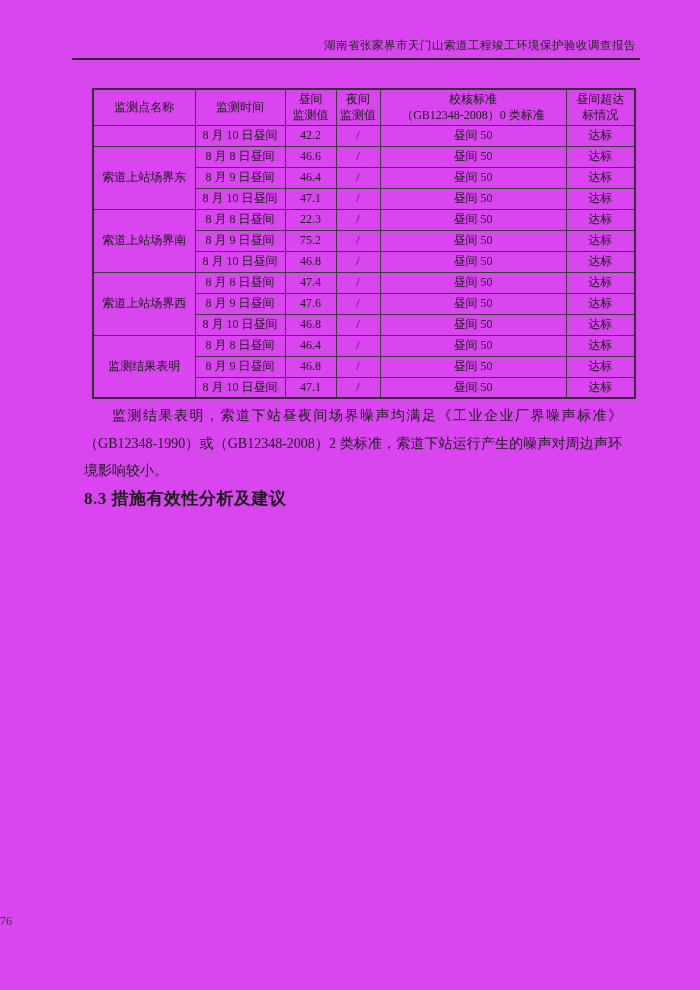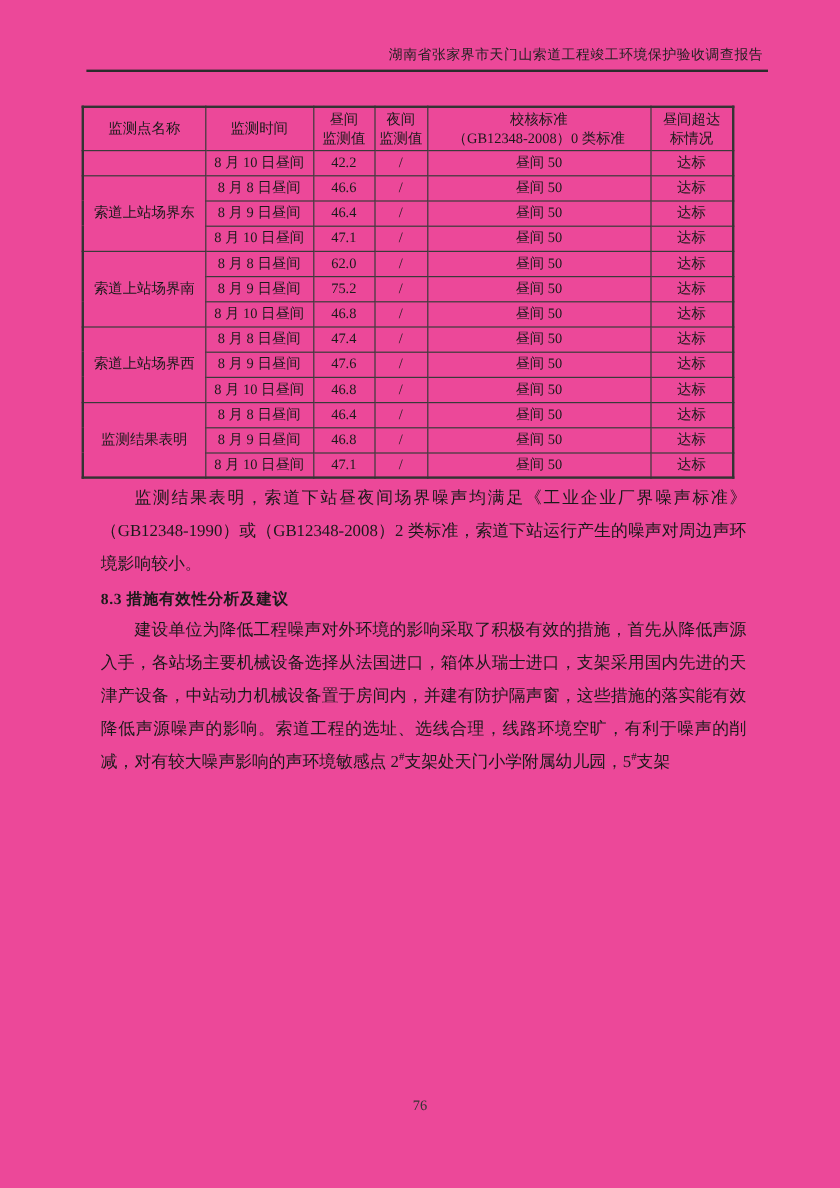--- a/index.html
+++ b/index.html
@@ -12,21 +12,21 @@
     height: 990px;
     font-family: "Liberation Serif", "DejaVu Serif", serif;
     color: #1a1a1a;
     position: relative;
     overflow: hidden;
   }
   .page {
     position: relative;
     width: 700px;
     height: 990px;
-    background: #ec4899;
+    background: #d946ef;
   }
   
   .doc-header {
     position: absolute;
     left: 72px;
     right: 60px;
     top: 38px;
     border-bottom: 2px solid #2b2b2b;
     padding-bottom: 5px;
     text-align: right;
@@ -34,21 +34,21 @@
   .doc-header-title {
     font-size: 11.5px;
     letter-spacing: 0.5px;
     color: #222;
     padding-right: 4px;
   }
   
   table.noise-table {
     position: absolute;
     top: 88px;
-    left: 68px;
+    left: 92px;
     width: 542px;
     border-collapse: collapse;
     table-layout: fixed;
     border: 2px solid #333;
   }
   .noise-table th, .noise-table td {
     border: 1px solid #3a3a3a;
     padding: 0 2px;
     text-align: center;
     vertical-align: middle;
@@ -70,36 +70,35 @@
     font-size: 14px;
     line-height: 27.5px;
     text-align: justify;
   }
   .content p {
     margin: 0;
     text-indent: 2em;
   }
   .content h3 {
     margin: 0;
-    font-size: 13px;
+    font-size: 17px;
     font-weight: bold;
     text-indent: 0;
     letter-spacing: 0.5px;
   }
   .content sup {
     font-size: 9px;
     vertical-align: super;
     line-height: 0;
   }
   .page-number {
     position: absolute;
     top: 914px;
     left: 0;
     width: 700px;
-    text-align: center;
     font-size: 12px;
     color: #333;
   }
 </style>
 </head>
 <body>
 
 <div class="page">
 
   <div class="doc-header">
@@ -156,21 +155,21 @@
         <tr>
           <td>8 月 10 日昼间</td>
           <td>47.1</td>
           <td>/</td>
           <td>昼间 50</td>
           <td>达标</td>
         </tr>
         <tr>
           <td rowspan="3">索道上站场界南</td>
           <td>8 月 8 日昼间</td>
-          <td>62.0</td>
+          <td>22.3</td>
           <td>/</td>
           <td>昼间 50</td>
           <td>达标</td>
         </tr>
         <tr>
           <td>8 月 9 日昼间</td>
           <td>75.2</td>
           <td>/</td>
           <td>昼间 50</td>
           <td>达标</td>
@@ -225,18 +224,17 @@
           <td>/</td>
           <td>昼间 50</td>
           <td>达标</td>
         </tr>
       </tbody>
   </table>
 
   <div class="content">
     <p>监测结果表明，索道下站昼夜间场界噪声均满足《工业企业厂界噪声标准》（GB12348-1990）或（GB12348-2008）2 类标准，索道下站运行产生的噪声对周边声环境影响较小。</p>
     <h3>8.3 措施有效性分析及建议</h3>
-    <p><span>建设单位为降低工程噪声对外环境的影响采取了积极有效的措施，首先从降低声源入手，各站场主要机械设备选择从法国进口，箱体从瑞士进口，支架采用国内先进的天津产设备，中站动力机械设备置于房间内，并建有防护隔声窗，这些措施的落实能有效降低声源噪声的影响。索道工程的选址、选线合理，线路环境空旷，有利于噪声的削减，对有较大噪声影响的声环境敏感点 2</span><sup>#</sup><span>支架处天门小学附属幼儿园，5</span><sup>#</sup><span>支架</span></p>
   </div>
 
   <div class="page-number">76</div>
 
 </div>
 
 </body></html>

